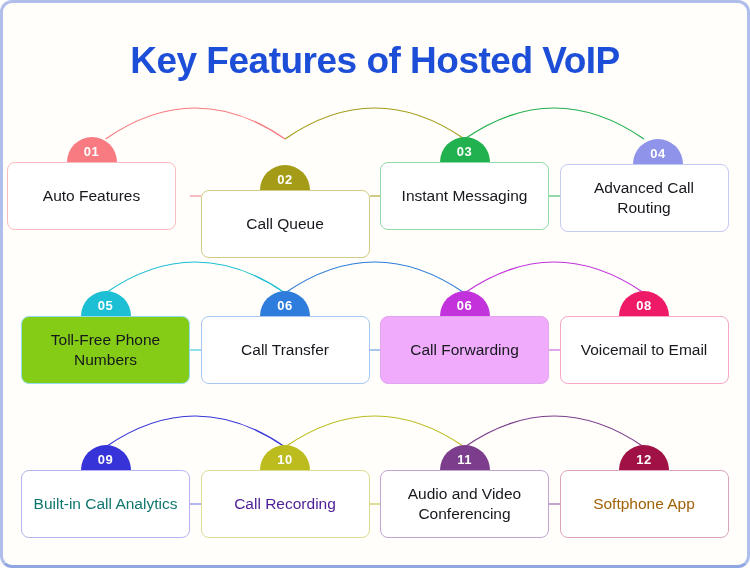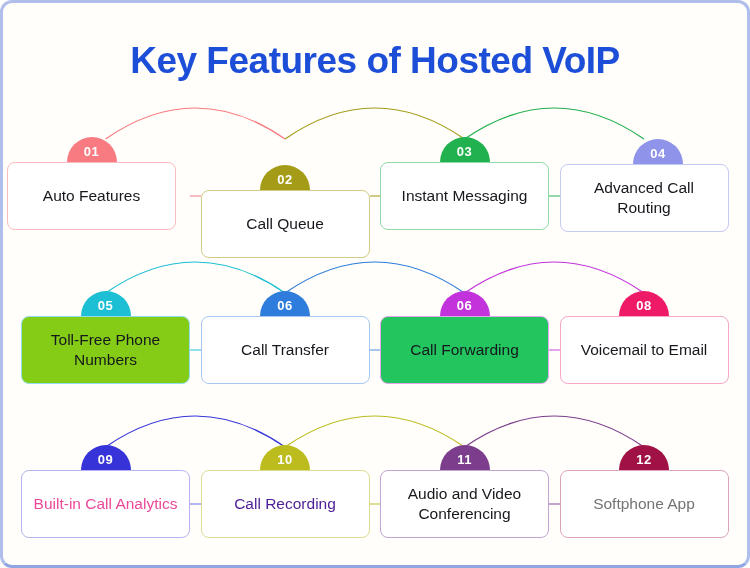--- a/index.html
+++ b/index.html
@@ -123,39 +123,39 @@
     </div>
     <div class="card" style="border-color: rgb(166, 200, 240); background: rgb(255, 255, 255);">
       <span class="label" style="color: rgb(22, 24, 29);">Call Transfer</span>
     </div>
   </div>
       <div class="connector" style="left: 369.5px; top: 349px; width: 10.5px; background: rgb(166, 200, 240);"></div>
       <div class="feature" style="left: 380px; top: 291px;">
     <div class="badge" style="background: rgb(194, 51, 220);">
       <span class="num">06</span>
     </div>
-    <div class="card" style="border-color: rgb(226, 166, 238); background: #22c55e;">
+    <div class="card" style="border-color: rgb(226, 166, 238); background: #f0abfc;">
       <span class="label" style="color: rgb(22, 24, 29);">Call Forwarding</span>
     </div>
   </div>
       <div class="connector" style="left: 549px; top: 349px; width: 10.5px; background: rgb(226, 166, 238);"></div>
       <div class="feature" style="left: 559.5px; top: 291px;">
     <div class="badge" style="background: rgb(238, 26, 104);">
       <span class="num">08</span>
     </div>
     <div class="card" style="border-color: rgb(247, 166, 200); background: rgb(255, 255, 255);">
       <span class="label" style="color: rgb(22, 24, 29);">Voicemail to Email</span>
     </div>
   </div>
       <div class="feature" style="left: 21px; top: 445px;">
     <div class="badge" style="background: rgb(54, 52, 217);">
       <span class="num">09</span>
     </div>
     <div class="card" style="border-color: rgb(181, 180, 240); background: rgb(255, 255, 255);">
-      <span class="label" style="color: #ec4899;">Built-in Call Analytics</span>
+      <span class="label" style="color: #0f766e;">Built-in Call Analytics</span>
     </div>
   </div>
       <div class="connector" style="left: 190px; top: 503px; width: 10.5px; background: rgb(181, 180, 240);"></div>
       <div class="feature" style="left: 200.5px; top: 445px;">
     <div class="badge" style="background: rgb(188, 188, 31);">
       <span class="num">10</span>
     </div>
     <div class="card" style="border-color: rgb(222, 221, 149); background: rgb(255, 255, 255);">
       <span class="label" style="color: #4c1d95;">Call Recording</span>
     </div>
@@ -168,17 +168,17 @@
     <div class="card" style="border-color: rgb(195, 163, 208); background: rgb(255, 255, 255);">
       <span class="label" style="color: rgb(22, 24, 29);">Audio and Video Conferencing</span>
     </div>
   </div>
       <div class="connector" style="left: 549px; top: 503px; width: 10.5px; background: rgb(195, 163, 208);"></div>
       <div class="feature" style="left: 559.5px; top: 445px;">
     <div class="badge" style="background: rgb(160, 18, 69); justify-content: center;">
       <span class="num">12</span>
     </div>
     <div class="card" style="border-color: rgb(220, 163, 188); background: rgb(255, 255, 255);">
-      <span class="label" style="color: #737373;">Softphone App</span>
+      <span class="label" style="color: #a16207;">Softphone App</span>
     </div>
   </div>
     </div>
 </div>
 
 </body></html>

